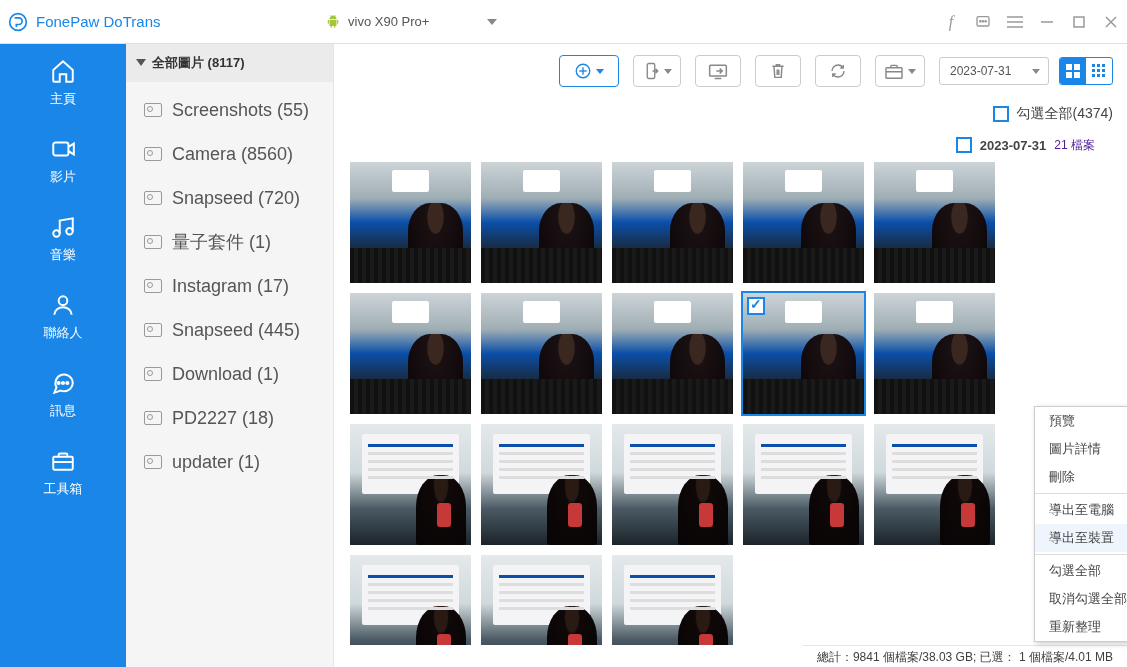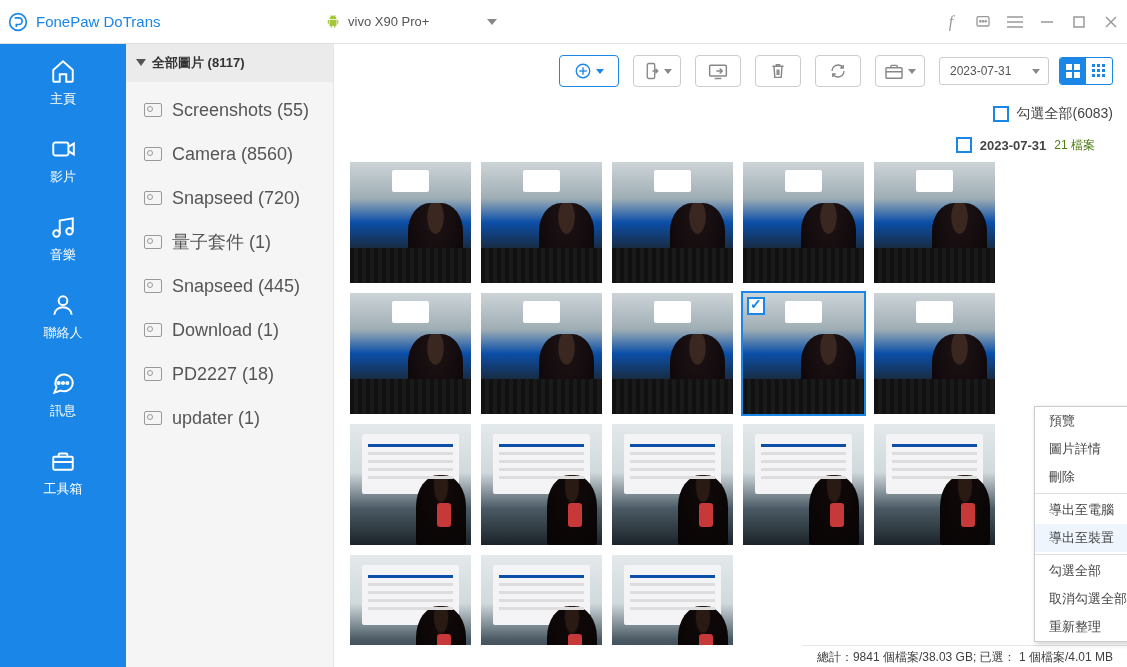--- a/index.html
+++ b/index.html
@@ -37,21 +37,21 @@
     .date-select { height:28px; border:1px solid #ccc; border-radius:3px; padding:0 28px 0 10px; font-size:12px; color:#555; display:flex; align-items:center; cursor:pointer; position:relative; width:110px; }
     .date-select::after { content:''; position:absolute; right:8px; border-left:4px solid transparent; border-right:4px solid transparent; border-top:5px solid #888; }
     .view-toggle { display:flex; border:1px solid #1986e8; border-radius:3px; overflow:hidden; }
     .view-toggle-btn { width:26px; height:26px; display:flex; align-items:center; justify-content:center; cursor:pointer; color:#1986e8; }
     .view-toggle-btn.active { background:#1986e8; color:#fff; }
     
     .select-all-bar { height:32px; display:flex; align-items:center; padding:0 14px; gap:8px; font-size:14px; color:#444; }
     .checkbox { width:16px; height:16px; border:2px solid #1986e8; cursor:pointer; display:flex; align-items:center; justify-content:center; }
     
     .group-header { height:30px; display:flex; align-items:center; padding:0 14px; gap:8px; font-size:13px; color:#444; }
-    .file-count { margin-left:auto; font-size:12px; color:#4d7c0f; padding-right:18px; }
+    .file-count { margin-left:auto; font-size:12px; color:#4c1d95; padding-right:18px; }
     
     .thumbs-wrap { flex:1; overflow:hidden; padding:2px 0 0 2px; }
     .thumbs { display:flex; flex-wrap:wrap; gap:10px; padding:0 14px; }
     .thumb { width:121px; height:121px; background:#333941; position:relative; cursor:pointer; overflow:hidden; }
     .thumb.selected { outline:2px solid #1986e8; }
     .thumb .check { position:absolute; top:4px; left:4px; width:18px; height:18px; background:#fff; border:2px solid #1986e8; }
     .thumb .check.on::after { content:'✓'; color:#1986e8; font-size:14px; font-weight:bold; position:absolute; top:-3px; left:1px; }
     
     .thumb-a { background: linear-gradient(180deg, #cdd4d8 0%, #9faeb4 30%, #0b4fa8 50%, #1a2530 75%, #0a0d11 100%); }
     .thumb-a::before { content:''; position:absolute; top:8px; left:35%; width:30%; height:22px; background:#fff; border-radius:2px; }
@@ -196,20 +196,24 @@
         <div class="album-item">
           <div class="album-icon"></div>
           <span>Snapseed (720)</span>
         </div>
         <div class="album-item">
           <div class="album-icon"></div>
           <span>量子套件 (1)</span>
         </div>
         <div class="album-item">
           <div class="album-icon"></div>
+          <span>Instagram (17)</span>
+        </div>
+        <div class="album-item">
+          <div class="album-icon"></div>
           <span>Snapseed (445)</span>
         </div>
         <div class="album-item">
           <div class="album-icon"></div>
           <span>Download (1)</span>
         </div>
         <div class="album-item">
           <div class="album-icon"></div>
           <span>PD2227 (18)</span>
         </div>
@@ -292,21 +296,21 @@
                 <rect x="5" y="10" width="3" height="3"></rect>
                 <rect x="10" y="10" width="3" height="3"></rect>
               </svg>
             </div>
         </div>
       </div>
     </div>
 
     <div class="select-all-bar">
       <div class="checkbox"></div>
-      <span>勾選全部(6083)</span>
+      <span>勾選全部(4374)</span>
     </div>
 
     <div class="group-header">
       <div class="checkbox"></div>
       <span style="font-weight:600;">2023-07-31</span>
       <span class="file-count">21 檔案</span>
     </div>
 
     <div class="thumbs-wrap">
       <div class="thumbs" id="thumbs">

